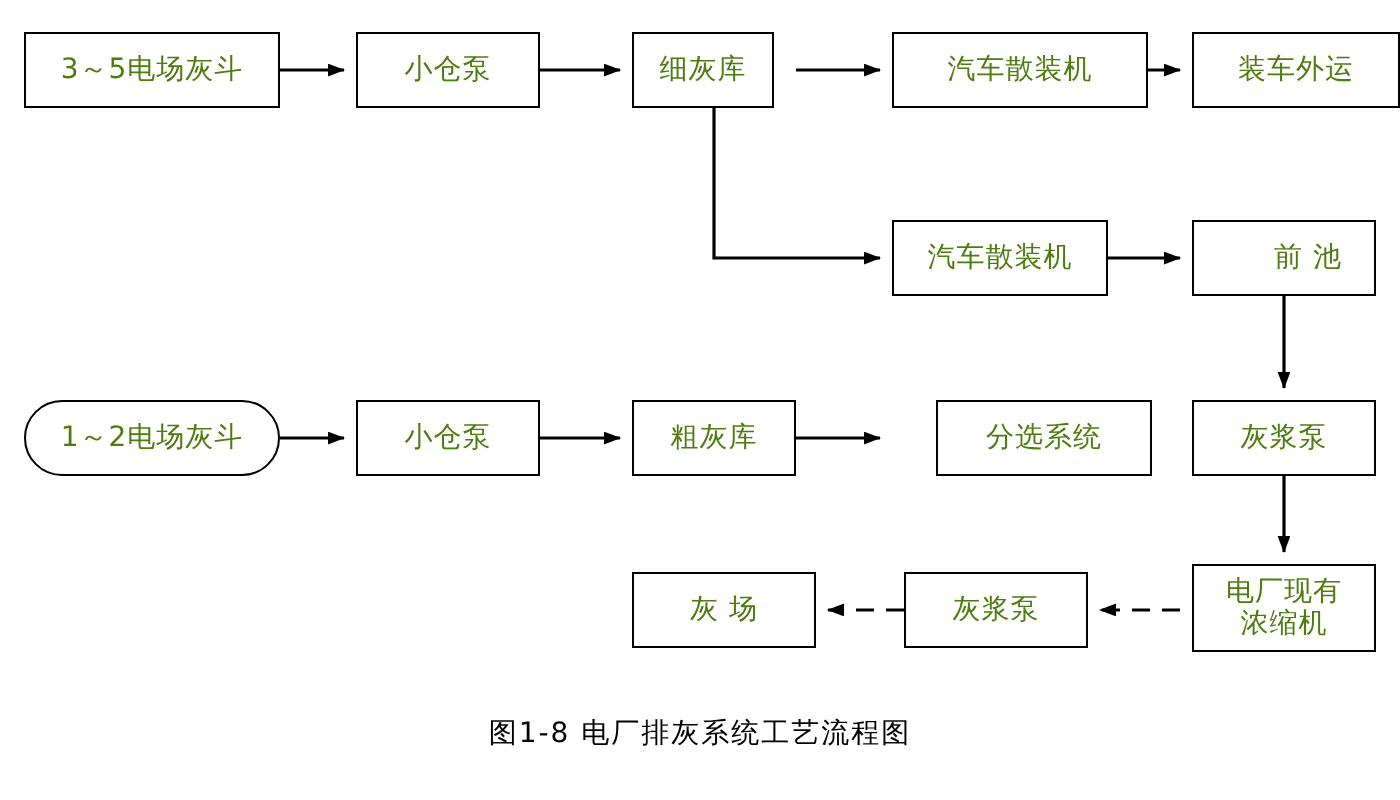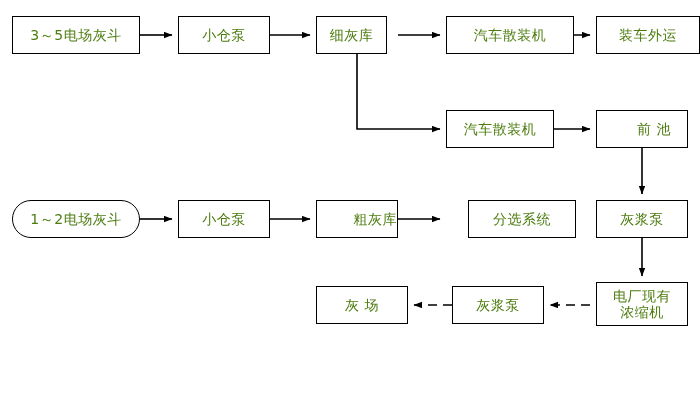--- a/index.html
+++ b/index.html
@@ -108,34 +108,35 @@
       </div>
       <div class="node" style="left: 596px; top: 110px; width: 92px; height: 38px; padding-left: 24px;">
         <span class="lbl">前  池</span>
       </div>
       <div class="node" style="left: 12px; top: 200px; width: 128px; height: 38px; border-radius: 19px;">
         <span class="lbl">1～2电场灰斗</span>
       </div>
       <div class="node" style="left: 178px; top: 200px; width: 92px; height: 38px;">
         <span class="lbl">小仓泵</span>
       </div>
-      <div class="node" style="left: 316px; top: 200px; width: 82px; height: 38px; justify-content: flex-end;">
+      <div class="node" style="left: 316px; top: 200px; width: 82px; height: 38px;">
         <span class="lbl">粗灰库</span>
       </div>
       <div class="node" style="left: 468px; top: 200px; width: 108px; height: 38px;">
         <span class="lbl">分选系统</span>
       </div>
       <div class="node" style="left: 596px; top: 200px; width: 92px; height: 38px;">
         <span class="lbl">灰浆泵</span>
       </div>
       <div class="node" style="left: 316px; top: 286px; width: 92px; height: 38px;">
         <span class="lbl">灰  场</span>
       </div>
       <div class="node" style="left: 452px; top: 286px; width: 92px; height: 38px;">
         <span class="lbl">灰浆泵</span>
       </div>
       <div class="node two-line" style="left: 596px; top: 282px; width: 92px; height: 44px;">
         <span class="lbl">电厂现有
 浓缩机</span>
       </div>
     </div>
 
+  <div class="caption">图1-8  电厂排灰系统工艺流程图</div>
 </div>
 
 </body></html>

